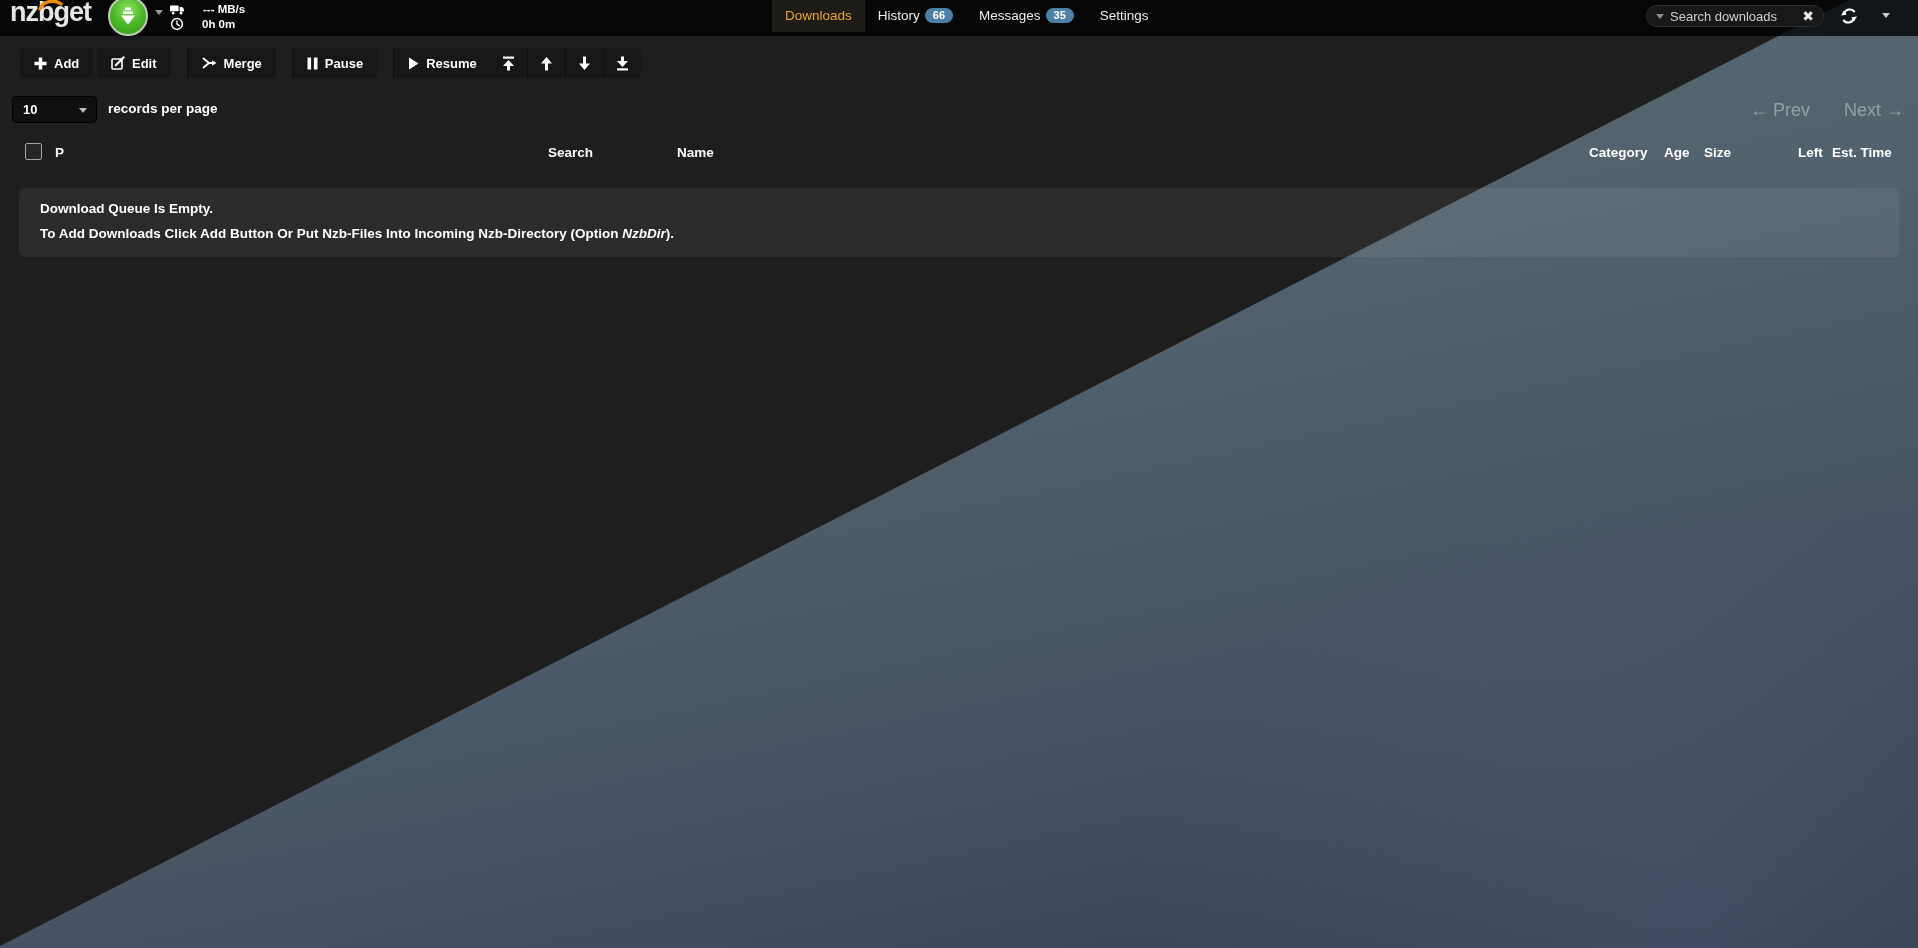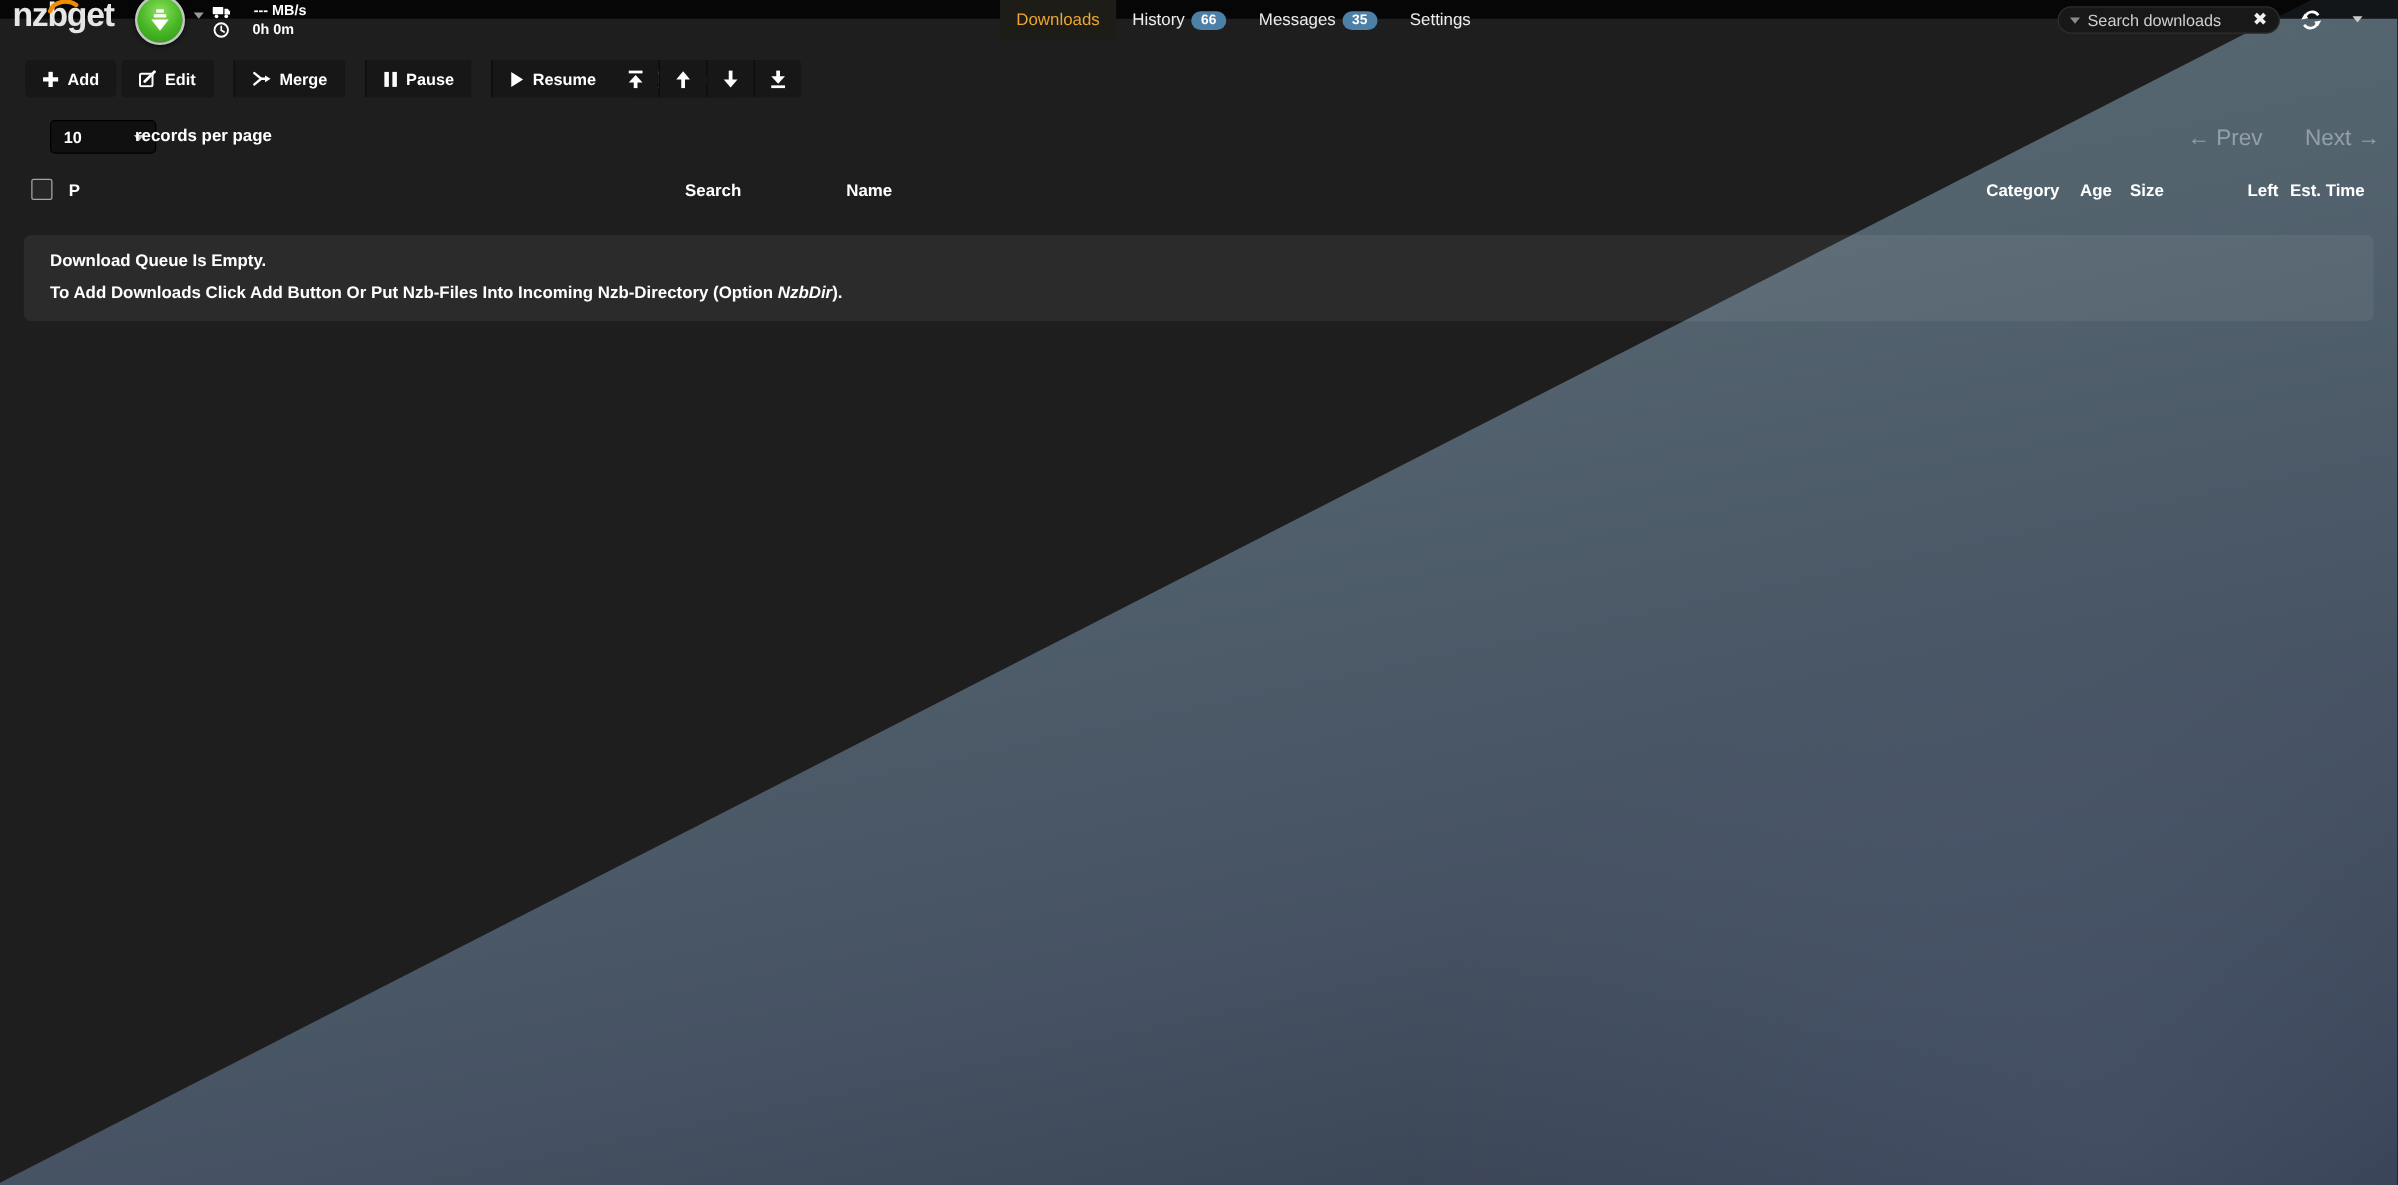--- a/index.html
+++ b/index.html
@@ -7,38 +7,38 @@
               font-family:"Liberation Sans", sans-serif; }
   .bg-dark { position:absolute; inset:0; background:#1e1e1e; z-index:0; }
   .bg-blue { position:absolute; inset:0; z-index:0;
     background:
       radial-gradient(ellipse 900px 650px at 88% 96%, rgba(110,125,160,0.22), rgba(110,125,160,0) 62%),
       linear-gradient(168deg, #5e6e76 0%, #53636e 38%, #465263 72%, #333c4e 100%);
     clip-path: polygon(96.4% 0, 100% 0, 100% 100%, 0 100%, 0 99.8%);
   }
 
   
-  .navbar { position:absolute; top:0; left:0; right:0; height:15px;
+  .navbar { position:absolute; top:0; left:0; right:0; height:36px;
             background:rgba(0,0,0,0.78); z-index:5; }
   .logo { position:absolute; left:10px; top:-3px; font-size:27px; font-weight:bold;
           letter-spacing:-1px; color:#e6e6e6; z-index:6; }
   .logo-arc { position:absolute; left:38px; top:-2px; z-index:7; }
   .green-btn { position:absolute; left:108px; top:-4px; width:40px; height:40px;
                border-radius:50%; z-index:10; cursor:pointer;
                background:radial-gradient(circle at 50% 32%, #8ce05d 0%, #46b524 55%, #339418 100%);
                border:2px solid #c2c9c2; box-shadow:0 1px 4px rgba(0,0,0,0.7);
                display:flex; align-items:center; justify-content:center; }
   .caret { width:0; height:0; display:inline-block;
            border:4px solid transparent; border-top:5px solid #9a9a9a; }
   .nav-caret1 { position:absolute; left:155px; top:10px; z-index:6; }
   .stats { position:absolute; left:170px; top:2px; z-index:6; color:#fff; }
   .stat-row { display:flex; align-items:center; gap:18px; height:14px; margin-bottom:1px;
               font-size:11.5px; font-weight:bold; white-space:nowrap; }
 
-  .tabs { position:absolute; left:772px; top:0; height:32px; display:flex; z-index:6;margin-left:28px; }
+  .tabs { position:absolute; left:772px; top:0; height:32px; display:flex; z-index:6; }
   .tab { height:32px; line-height:32px; padding:0 13px; color:#ededed; font-size:13.5px;
          cursor:pointer; white-space:nowrap; }
   .tab.active { background:#1d1c17; color:#eda62f; }
   .badge { display:inline-block; background:#4d80a6; color:#fff; font-size:11px;
            font-weight:bold; line-height:15px; padding:0 8px; border-radius:9px;
            margin-left:5px; vertical-align:1px; }
 
   .search-pill { position:absolute; left:1646px; top:5px; width:178px; height:22px;
                  background:#181818; border:1px solid #2e2e2e; border-radius:12px;
                  display:flex; align-items:center; padding:0 9px; gap:6px; z-index:6; }
@@ -59,21 +59,21 @@
   .btn-single { position:absolute; border-radius:4px; }
   .btn-group { position:absolute; display:flex; border-radius:4px; overflow:hidden; }
   .btn-group .btn + .btn { border-left:1px solid #0d0d0d; }
   .icon-btn { width:38px; padding:0; justify-content:center; }
 
   
   .records-row { position:absolute; top:96px; left:0; right:0; height:27px; z-index:3; }
   .page-select { position:absolute; left:12px; top:0; width:85px; height:27px;
                  background:#101010; border:1px solid #000; border-radius:4px;
                  color:#fff; font-size:13px; font-weight:bold; cursor:pointer;
-                 display:flex; align-items:center; padding:0 10px;margin-left:28px; }
+                 display:flex; align-items:center; padding:0 10px; }
   .page-select .caret { position:absolute; right:9px; top:11px; border-top-color:#bbb; }
   .records-label { position:absolute; left:108px; top:5px; color:#fff; font-size:13.5px;
                    font-weight:bold; }
   .pagination { position:absolute; right:14px; top:4px; display:flex; gap:34px;
                 font-size:18px; color:rgba(235,242,246,0.42); }
   .page-link { cursor:pointer; }
 
   
   .table-header { position:absolute; top:138px; left:0; right:0; height:30px; z-index:3;
                   color:#fff; font-size:13.5px; font-weight:bold; }

